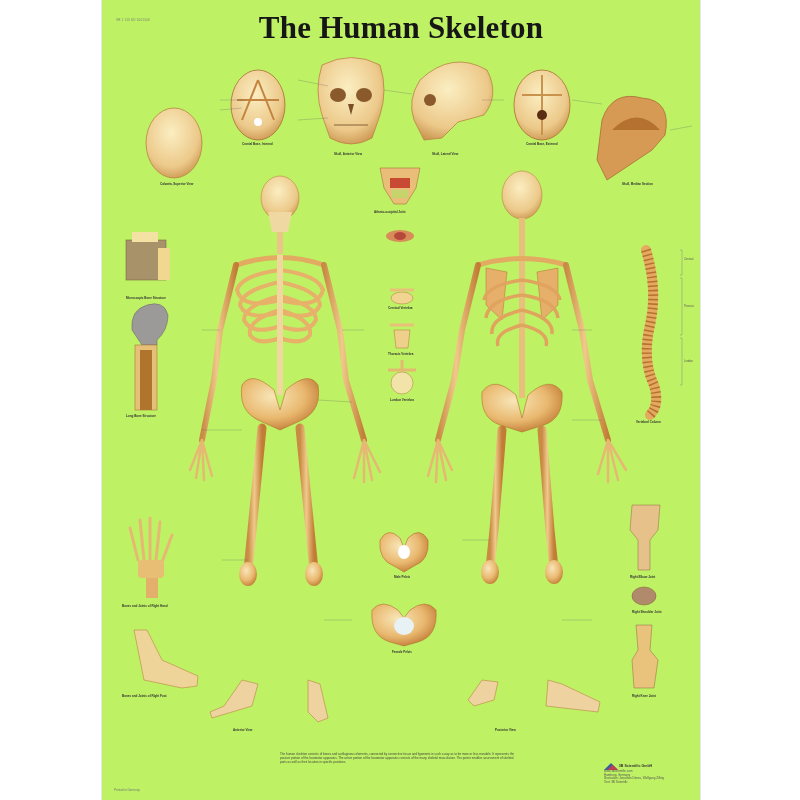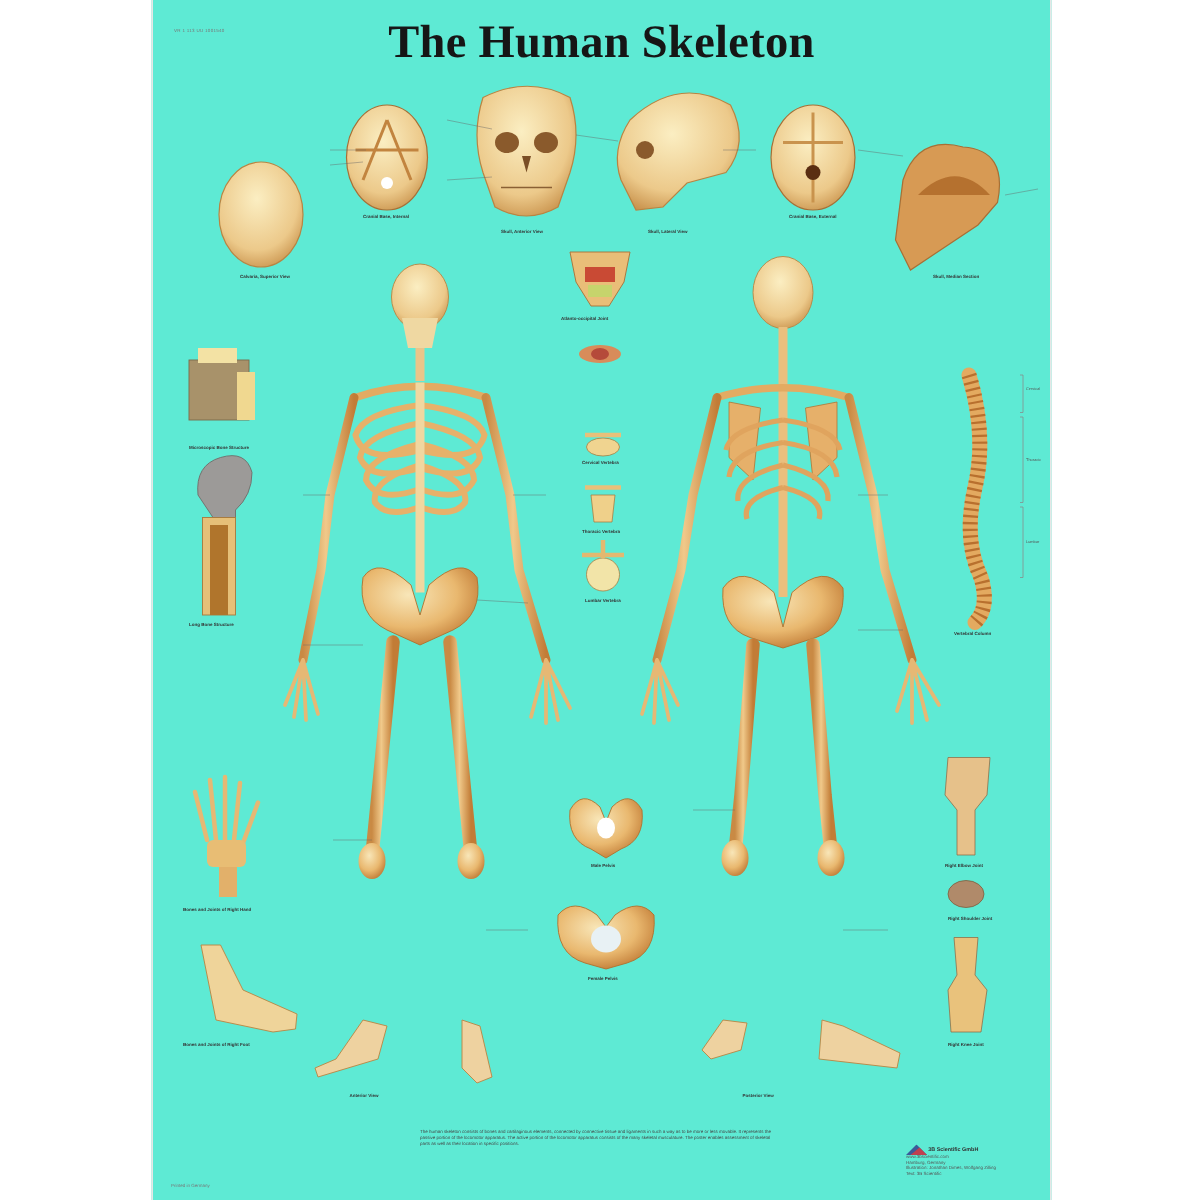--- a/index.html
+++ b/index.html
@@ -1,17 +1,17 @@
 <!DOCTYPE html>
 <html><head>
 <meta charset="utf-8">
 <style>
   html,body{margin:0;padding:0;background:#ffffff;}
   body{width:800px;height:800px;position:relative;overflow:hidden;font-family:"Liberation Sans",sans-serif;}
-  .poster{position:absolute;left:101px;top:0;width:598px;height:800px;background:#5eead4;border-left:1px solid #e6e6e6;border-right:1px solid #e6e6e6;}
+  .poster{position:absolute;left:101px;top:0;width:598px;height:800px;background:#bef264;border-left:1px solid #e6e6e6;border-right:1px solid #e6e6e6;}
   .ref{position:absolute;left:14px;top:18px;font-size:3px;color:#777;letter-spacing:0.2px;}
   .title{position:absolute;left:0;right:0;top:10px;text-align:center;font-family:"Liberation Serif","DejaVu Serif",serif;font-weight:bold;font-size:31px;color:#161616;letter-spacing:0.2px;}
   .cap{position:absolute;font-size:3px;color:#333;white-space:nowrap;font-weight:bold;}
   .lbl{position:absolute;font-size:2.6px;color:#555;white-space:nowrap;}
   .lines line{stroke:#666;stroke-width:0.3;}
   .bodytext{position:absolute;left:178px;top:752px;width:240px;font-size:3px;line-height:4px;color:#444;}
   .pub{position:absolute;left:502px;top:763px;font-size:3px;color:#555;line-height:3.6px;}
   .pub .brand{font-weight:bold;color:#333;font-size:3.6px;}
   .footref{position:absolute;left:12px;top:788px;font-size:3px;color:#777;}
 </style>

